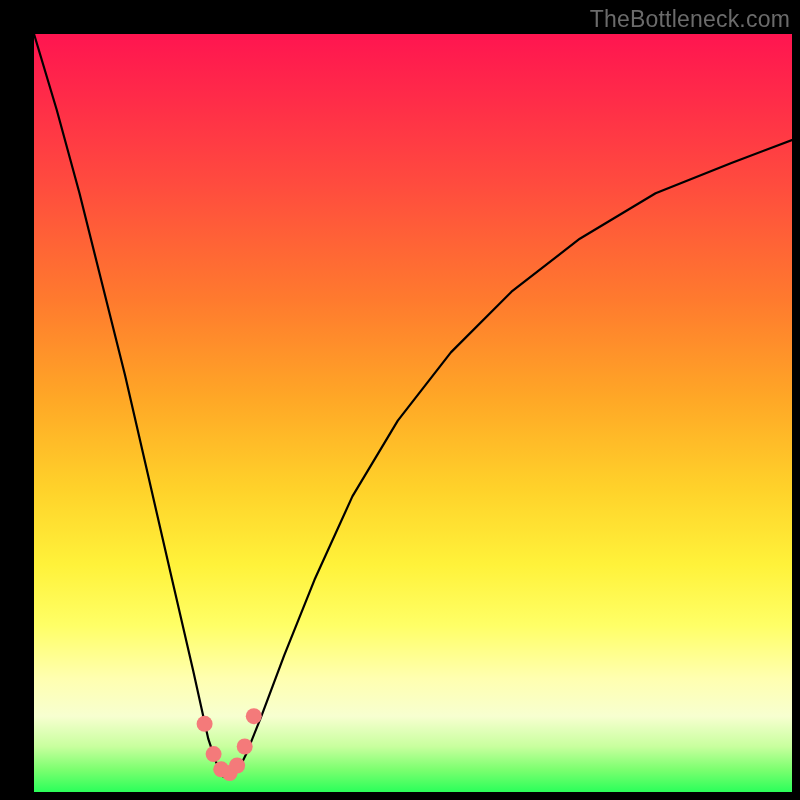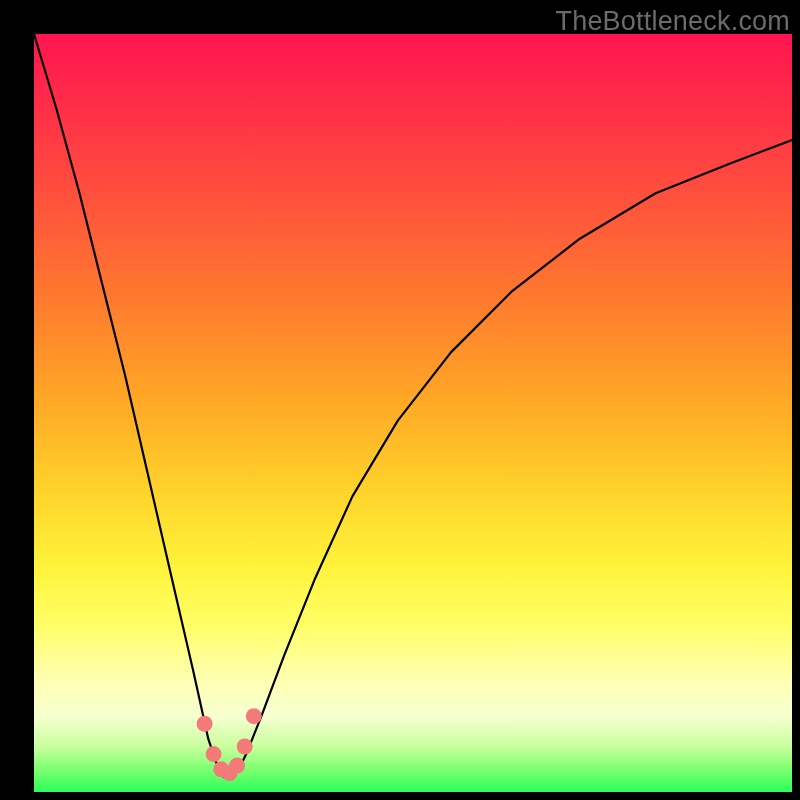--- a/index.html
+++ b/index.html
@@ -41,21 +41,21 @@
       #c8ff9e 94%,
       #7dff70 97%,
       #2bff5a 100%
     );
   }
   .watermark {
     position: absolute;
     top: 6px;
     right: 10px;
     color: #6b6b6b;
-    font-size: 27px;
+    font-size: 23px;
     font-weight: 500;
     letter-spacing: 0.2px;
     z-index: 5;
   }
   svg.curve {
     position: absolute;
     left: 0;
     top: 0;
     width: 758px;
     height: 758px;

